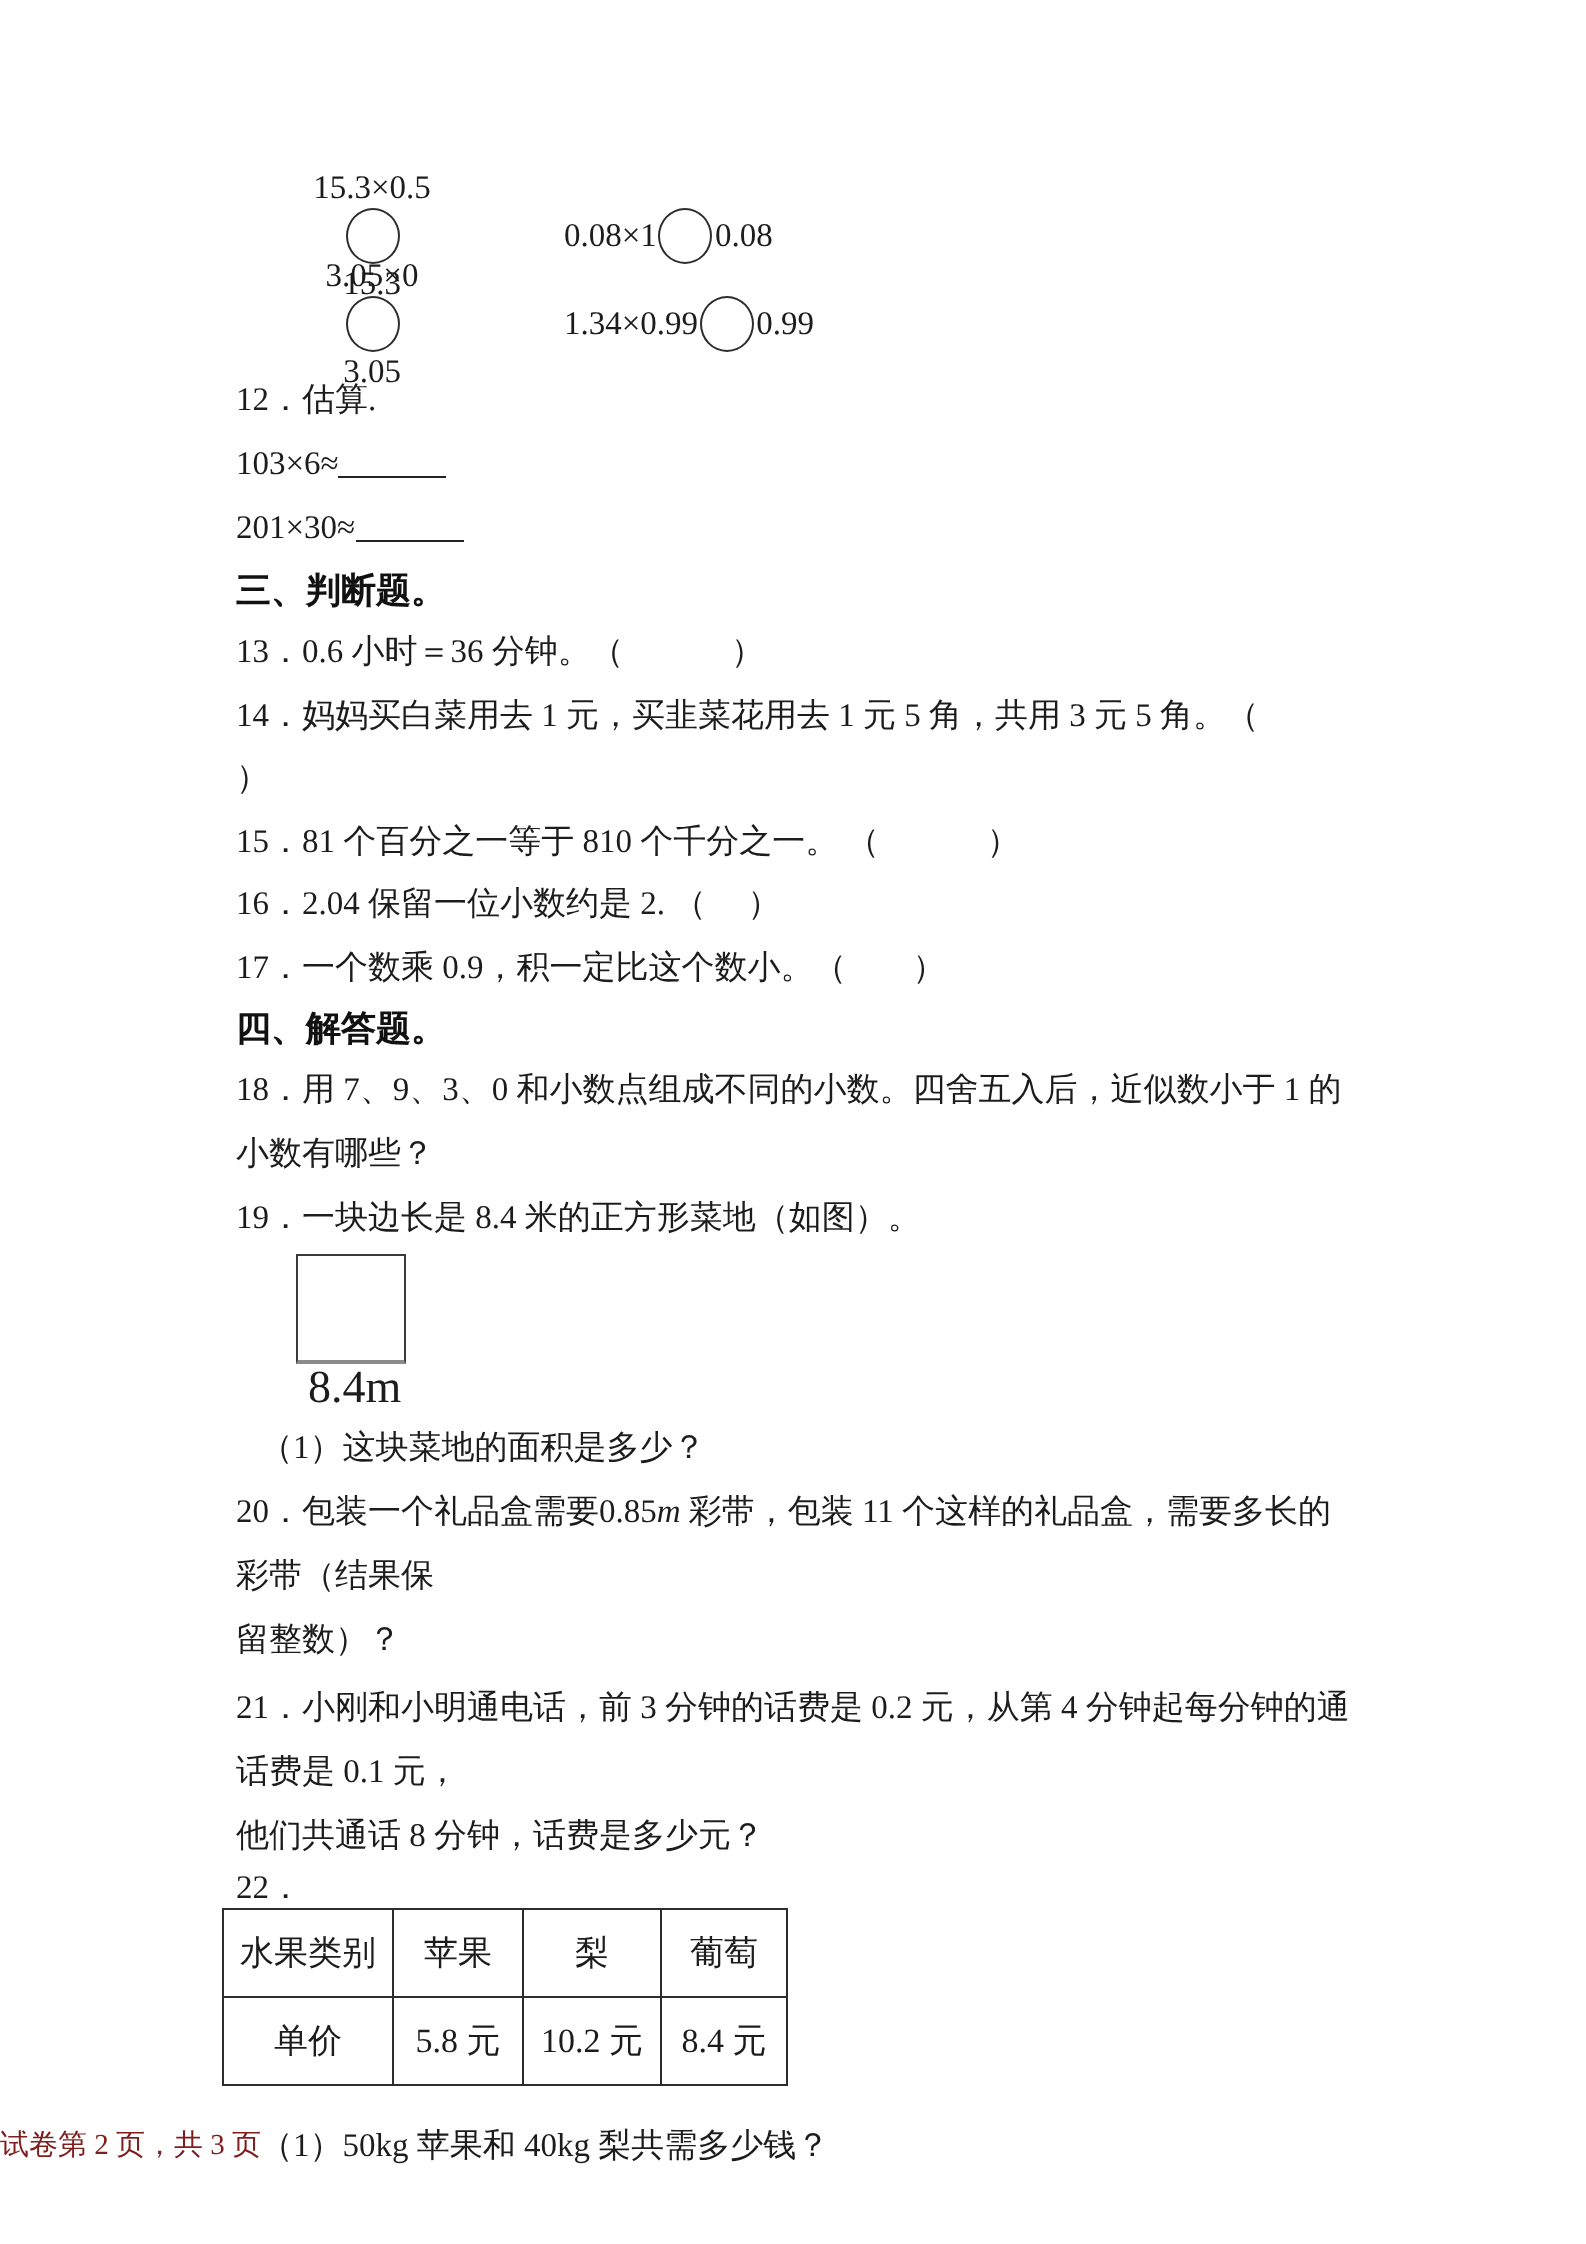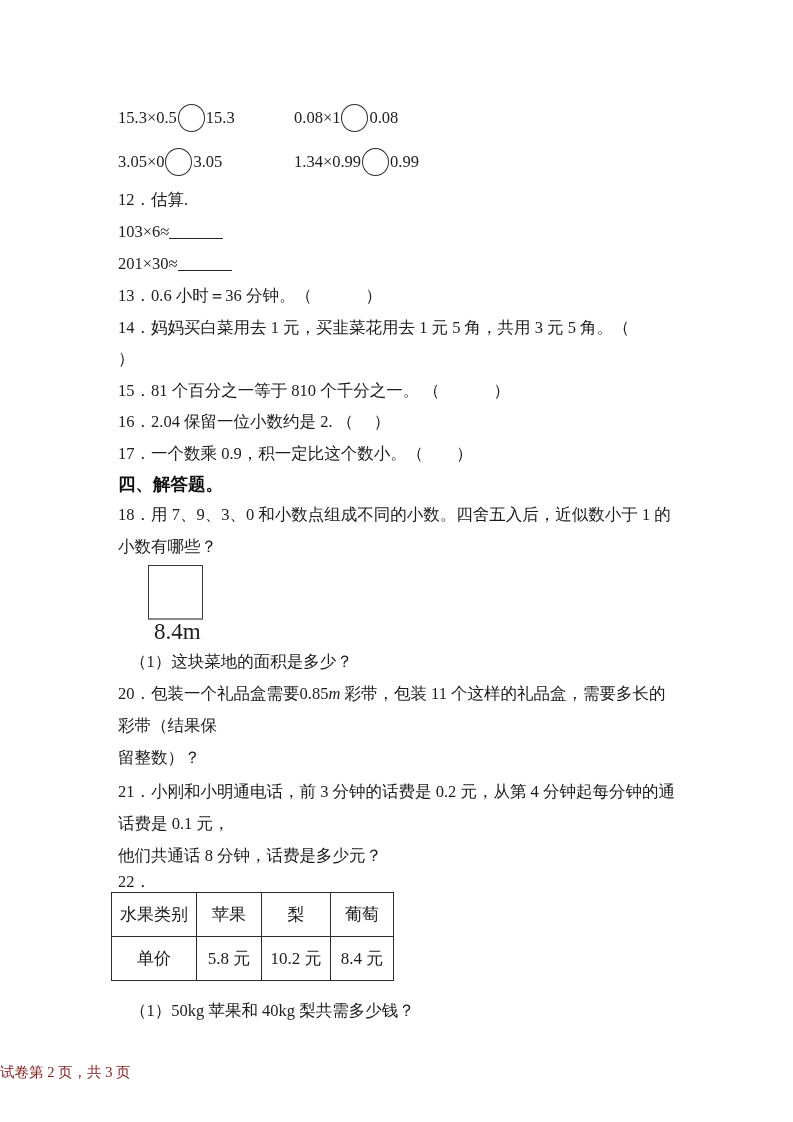--- a/index.html
+++ b/index.html
@@ -7,22 +7,22 @@
     width:793px;height:1122px;background:#ffffff;overflow:hidden;position:relative;
     font-family:"Liberation Serif","DejaVu Serif",serif;color:#1c1c1c;
   }
   .page{position:absolute;inset:0;}
   .content{position:absolute;left:118px;top:96px;width:564px;font-size:16.5px;}
   .line{line-height:32px;white-space:pre-wrap;}
   .line31{line-height:31.5px;white-space:pre-wrap;font-family:Liberation Serif, serif;}
   
   .comp-row{height:44px;display:flex;align-items:center;white-space:pre;}
   .pair{display:inline-flex;align-items:center;}
-  .pair1{min-width:136px;}
-  .pair2{margin-left:40px;}
+  .pair1{min-width:136px;flex-direction:column;}
+  .pair2{margin-left:28px;}
   .circle{
     width:27px;height:28px;border:1.4px solid #2d2d2d;border-radius:50%;
     display:inline-block;margin:0 1px;flex:0 0 auto;box-sizing:border-box;
   }
   
   .blank{
     display:inline-block;width:54px;height:17px;border-bottom:1.3px solid #222222;
     transform:translateY(2px);
   }
   
@@ -87,28 +87,30 @@
         <span>1.34×0.99</span>
         <span class="circle"></span>
         <span>0.99</span>
       </span>
     </div>
 
     <div class="line">12．估算.</div>
     <div class="line"><span>103×6≈</span><span class="blank"></span></div>
     <div class="line"><span>201×30≈</span><span class="blank"></span></div>
 
+    <div class="sec-title">三、判断题。</div>
     <div class="line31">13．0.6 小时＝36 分钟。（             ）</div>
     <div class="line31">14．妈妈买白菜用去 1 元，买韭菜花用去 1 元 5 角，共用 3 元 5 角。（           ）</div>
     <div class="line31">15．81 个百分之一等于 810 个千分之一。 （             ）</div>
     <div class="line31">16．2.04 保留一位小数约是 2. （     ）</div>
     <div class="line31">17．一个数乘 0.9，积一定比这个数小。（        ）</div>
 
     <div class="sec-title">四、解答题。</div>
     <div class="line">18．用 7、9、3、0 和小数点组成不同的小数。四舍五入后，近似数小于 1 的小数有哪些？</div>
+    <div class="line">19．一块边长是 8.4 米的正方形菜地（如图）。</div>
 
     <div class="figure">
       <div class="square"></div>
       <div class="square-label">8.4m</div>
     </div>
 
     <div class="line sub">（1）这块菜地的面积是多少？</div>
 
     <div class="line"><span>20．包装一个礼品盒需要0.85</span><span class="var">m</span><span> 彩带，包装 11 个这样的礼品盒，需要多长的彩带（结果保</span></div>
     <div class="line">留整数）？</div>

